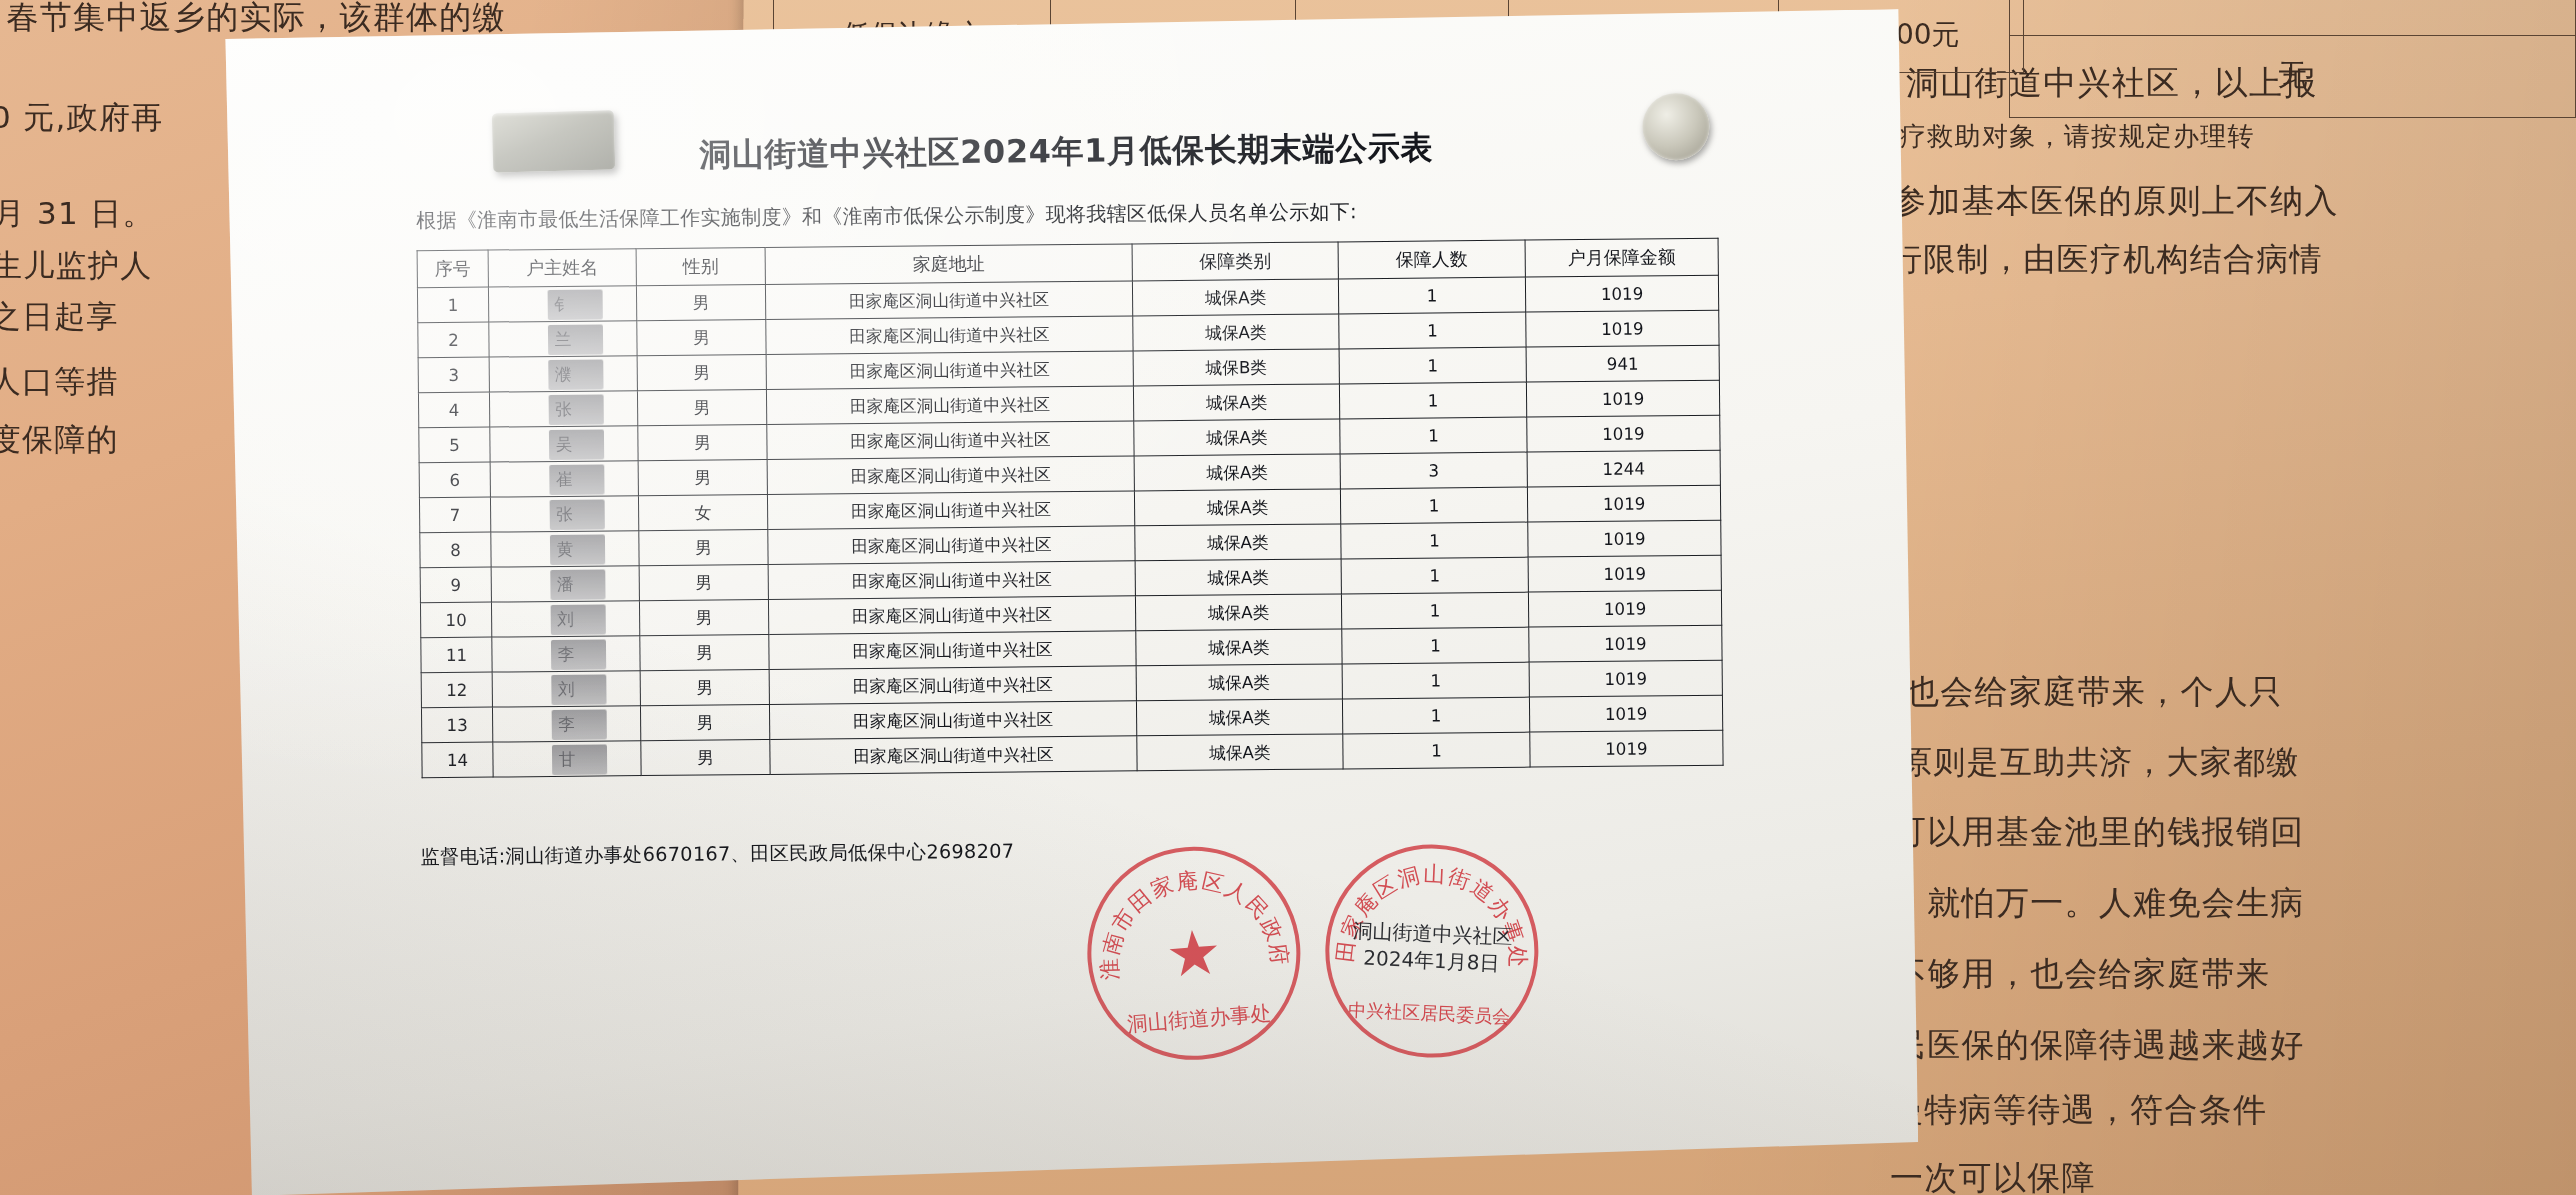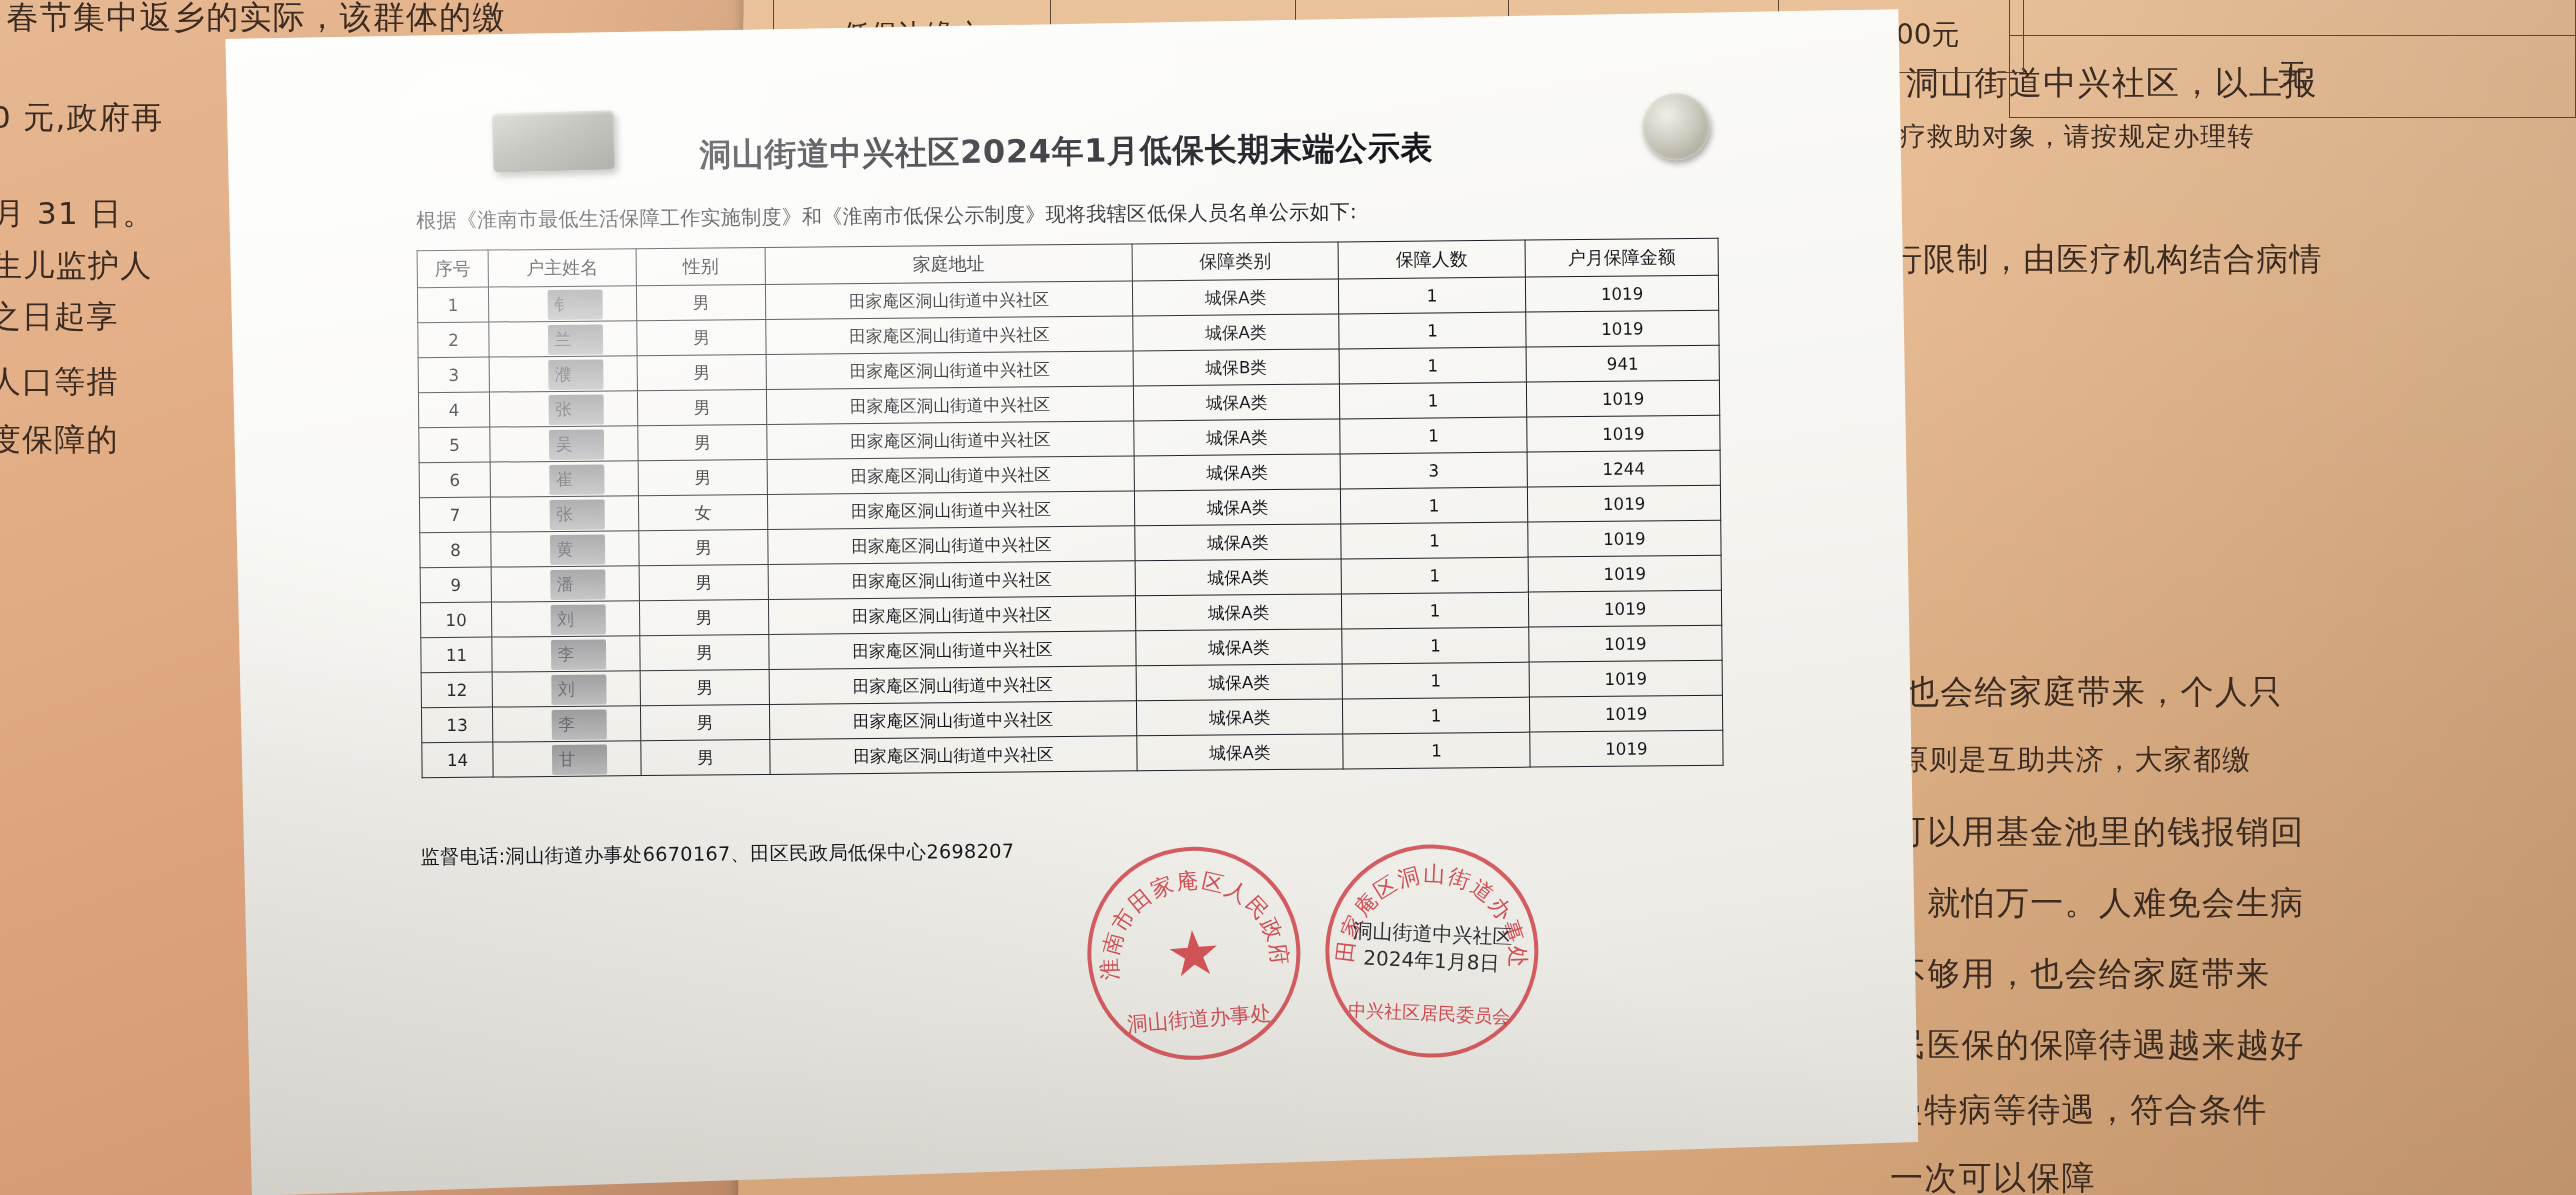--- a/index.html
+++ b/index.html
@@ -329,23 +329,24 @@
   <div class="bg-text" style="left:6.4px; top:-3.9px; font-size:32px;">春节集中返乡的实际，该群体的缴</div>
   <div class="bg-text" style="left:-9px; top:97px; font-size:31px;">0 元,政府再</div>
   <div class="bg-text" style="left:-6.4px; top:193px; font-size:31px;">月 31 日。</div>
   <div class="bg-text" style="left:-9px; top:245px; font-size:31px;">生儿监护人</div>
   <div class="bg-text" style="left:-10.3px; top:296px; font-size:31px;">之日起享</div>
   <div class="bg-text" style="left:-10.3px; top:361px; font-size:31px;">人口等措</div>
   <div class="bg-text" style="left:-10.3px; top:419px; font-size:31px;">度保障的</div>
 
   <div class="bg-text" style="left:1906px; top:61px;  font-size:33px;">洞山街道中兴社区，以上报</div>
   <div class="bg-text" style="left:1900px; top:119px; font-size:26px;">疗救助对象，请按规定办理转</div>
+  <div class="bg-text" style="left:1893px; top:179px; font-size:33px;">参加基本医保的原则上不纳入</div>
   <div class="bg-text" style="left:1890px; top:238px; font-size:32px;">行限制，由医疗机构结合病情</div>
   <div class="bg-text" style="left:1906px; top:670px; font-size:33px;">也会给家庭带来，个人只</div>
-  <div class="bg-text" style="left:1900px; top:741px; font-size:28px;">原则是互助共济，大家都缴</div>
+  <div class="bg-text" style="left:1900px; top:741px; font-size:32px;">原则是互助共济，大家都缴</div>
   <div class="bg-text" style="left:1893px; top:810px; font-size:33px;">可以用基金池里的钱报销回</div>
   <div class="bg-text" style="left:1893px; top:881px; font-size:33px;">，就怕万一。人难免会生病</div>
   <div class="bg-text" style="left:1893px; top:952px; font-size:33px;">不够用，也会给家庭带来</div>
   <div class="bg-text" style="left:1893px; top:1023px; font-size:33px;">民医保的保障待遇越来越好</div>
   <div class="bg-text" style="left:1890px; top:1088px; font-size:33px;">慢特病等待遇，符合条件</div>
   <div class="bg-text" style="left:1890px; top:1156px; font-size:33px;">一次可以保障</div>
 
   <div class="top-table">
     <div class="cell" style="width:277px;">低保边缘户</div>
     <div class="cell" style="width:245px;">3000元</div>

